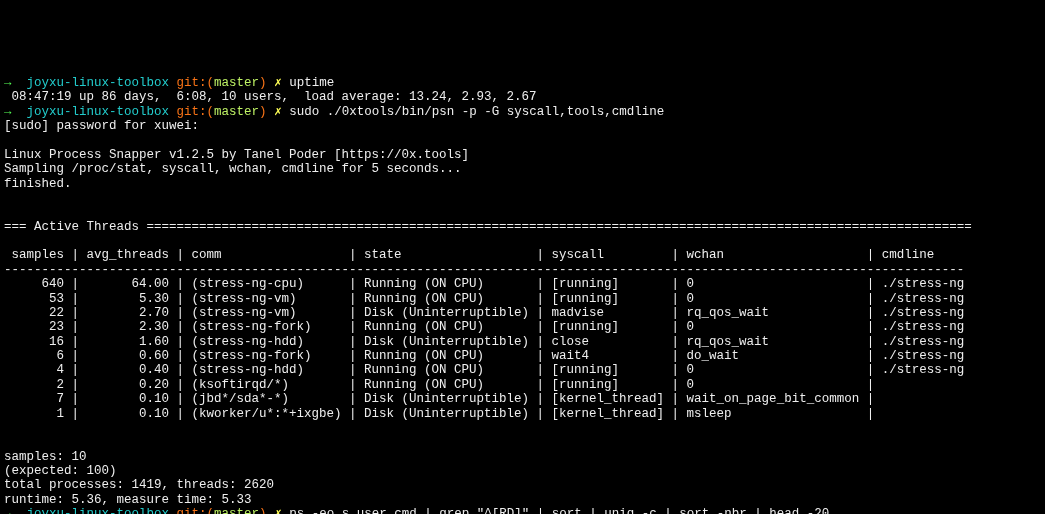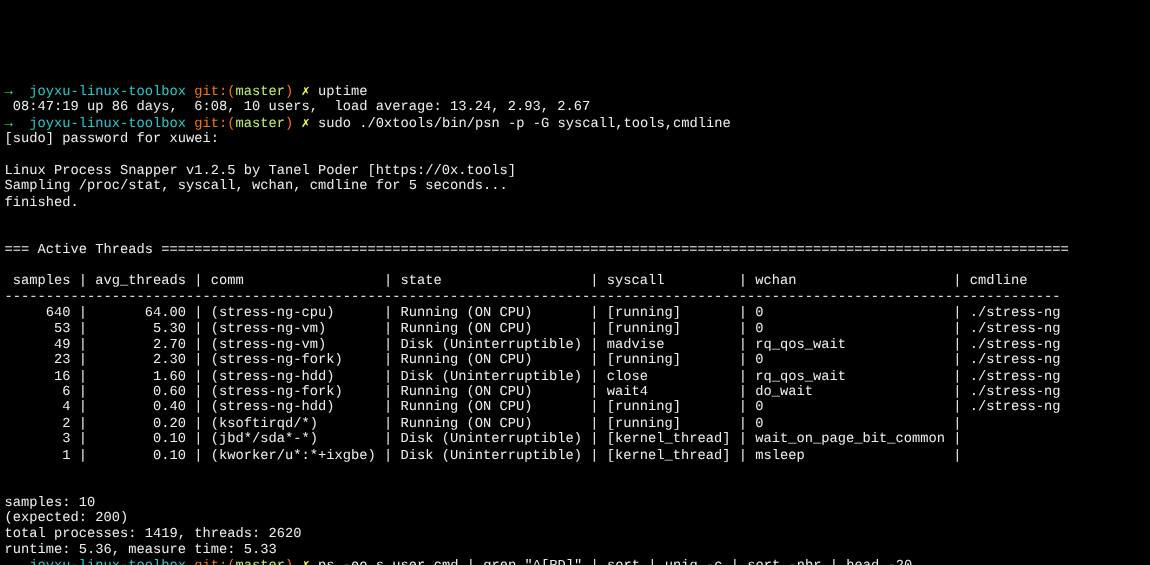--- a/index.html
+++ b/index.html
@@ -36,32 +36,32 @@
 <span class="gray">Sampling /proc/stat, syscall, wchan, cmdline for 5 seconds...</span>
 <span class="gray">finished.</span>
 
 
 <span class="gray">=== Active Threads ==============================================================================================================</span>
 
 <span class="gray"> samples | avg_threads | comm                 | state                  | syscall         | wchan                   | cmdline</span>
 <span class="gray">--------------------------------------------------------------------------------------------------------------------------------</span>
 <span class="gray">     640 |       64.00 | (stress-ng-cpu)      | Running (ON CPU)       | [running]       | 0                       | ./stress-ng</span>
 <span class="gray">      53 |        5.30 | (stress-ng-vm)       | Running (ON CPU)       | [running]       | 0                       | ./stress-ng</span>
-<span class="gray">      49 |        2.70 | (stress-ng-vm)       | Disk (Uninterruptible) | madvise         | rq_qos_wait             | ./stress-ng</span>
+<span class="gray">      22 |        2.70 | (stress-ng-vm)       | Disk (Uninterruptible) | madvise         | rq_qos_wait             | ./stress-ng</span>
 <span class="gray">      23 |        2.30 | (stress-ng-fork)     | Running (ON CPU)       | [running]       | 0                       | ./stress-ng</span>
 <span class="gray">      16 |        1.60 | (stress-ng-hdd)      | Disk (Uninterruptible) | close           | rq_qos_wait             | ./stress-ng</span>
 <span class="gray">       6 |        0.60 | (stress-ng-fork)     | Running (ON CPU)       | wait4           | do_wait                 | ./stress-ng</span>
 <span class="gray">       4 |        0.40 | (stress-ng-hdd)      | Running (ON CPU)       | [running]       | 0                       | ./stress-ng</span>
 <span class="gray">       2 |        0.20 | (ksoftirqd/*)        | Running (ON CPU)       | [running]       | 0                       |</span>
-<span class="gray">       3 |        0.10 | (jbd*/sda*-*)        | Disk (Uninterruptible) | [kernel_thread] | wait_on_page_bit_common |</span>
+<span class="gray">       7 |        0.10 | (jbd*/sda*-*)        | Disk (Uninterruptible) | [kernel_thread] | wait_on_page_bit_common |</span>
 <span class="gray">       1 |        0.10 | (kworker/u*:*+ixgbe) | Disk (Uninterruptible) | [kernel_thread] | msleep                  |</span>
 
 
 <span class="gray">samples: 10</span>
-<span class="gray">(expected: 200)</span>
+<span class="gray">(expected: 100)</span>
 <span class="gray">total processes: 1419, threads: 2620</span>
 <span class="gray">runtime: 5.36, measure time: 5.33</span>
 <span class="arrow">→</span>  <span class="cyan">joyxu-linux-toolbox</span> <span class="blue">git:(</span><span class="green">master</span><span class="blue">)</span> <span class="yellow">✗</span> <span class="gray">ps -eo s,user,cmd | grep "^[RD]" | sort | uniq -c | sort -nbr | head -20</span>
 
 
 
      
 </div>
 
 

